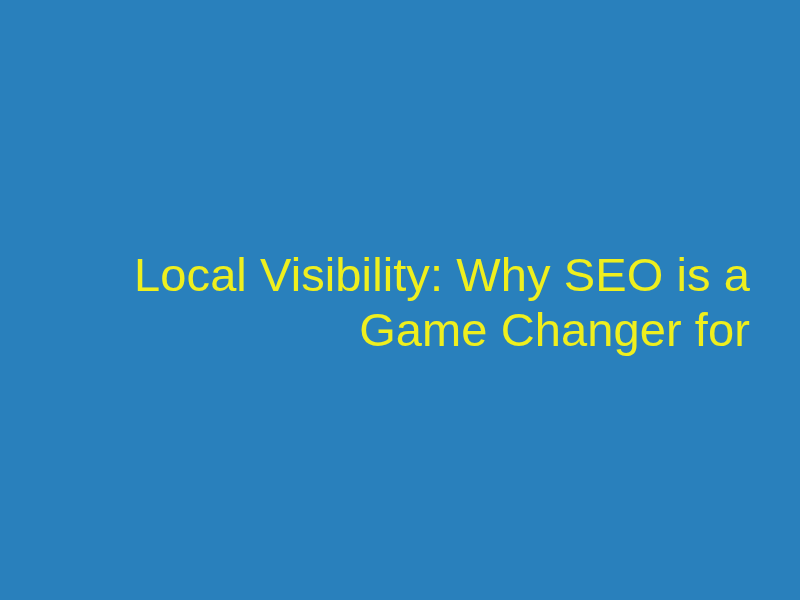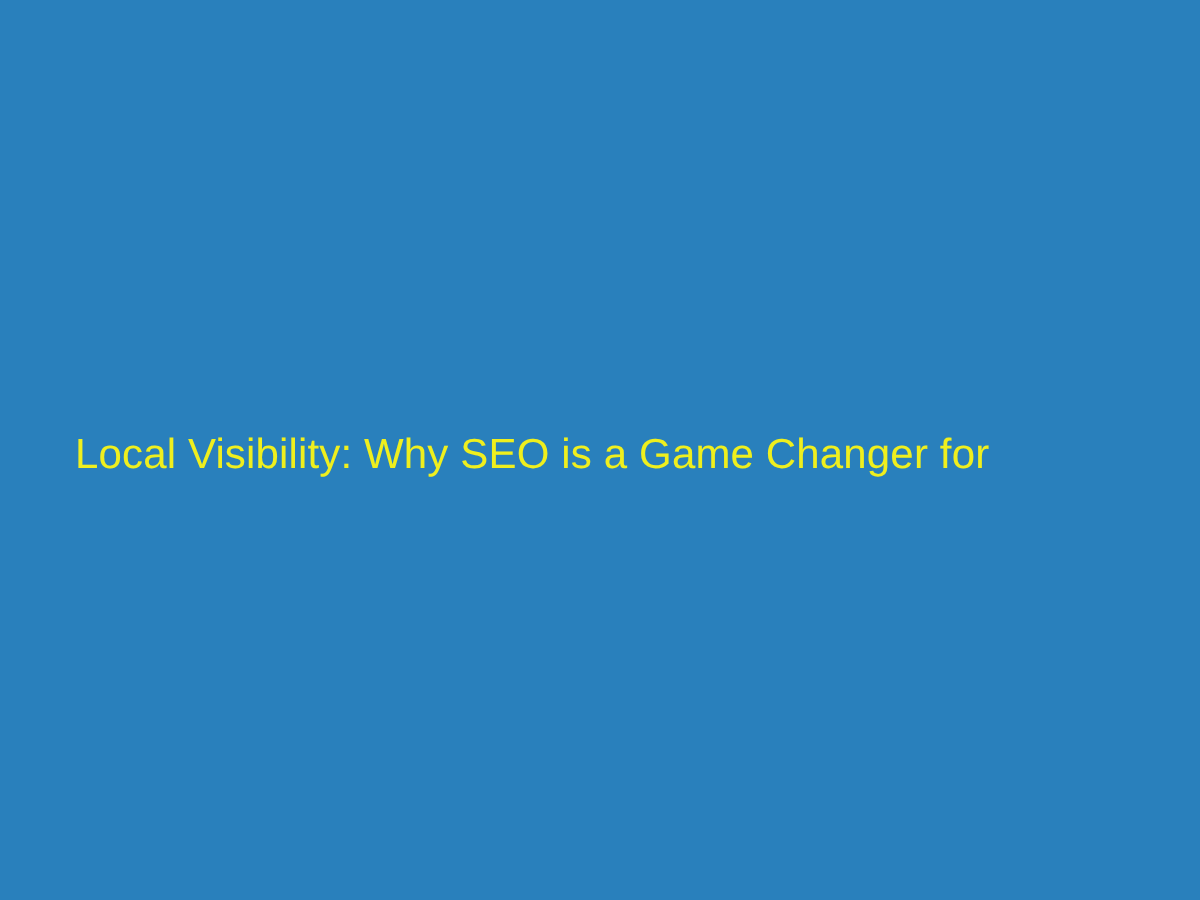--- a/index.html
+++ b/index.html
@@ -32,26 +32,26 @@
     overflow: hidden;
     text-align: center;
     margin-top: 4px;
   }
 
   #card-title {
     margin: 0;
     padding: 0;
     color: #efef1e;
     font-family: "Liberation Sans", sans-serif;
-    font-size: 28px;
+    font-size: 47px;
     font-weight: 400;
     line-height: 55px;
     letter-spacing: 0.1px;
     word-wrap: break-word;
-    text-align: left;
+    text-align: right;
   }
 </style>
 </head>
 <body>
 
 <div id="featured-card">
 
   <div id="title-block">
     <h1 id="card-title">Local Visibility: Why SEO is a Game Changer for</h1>
   </div>

